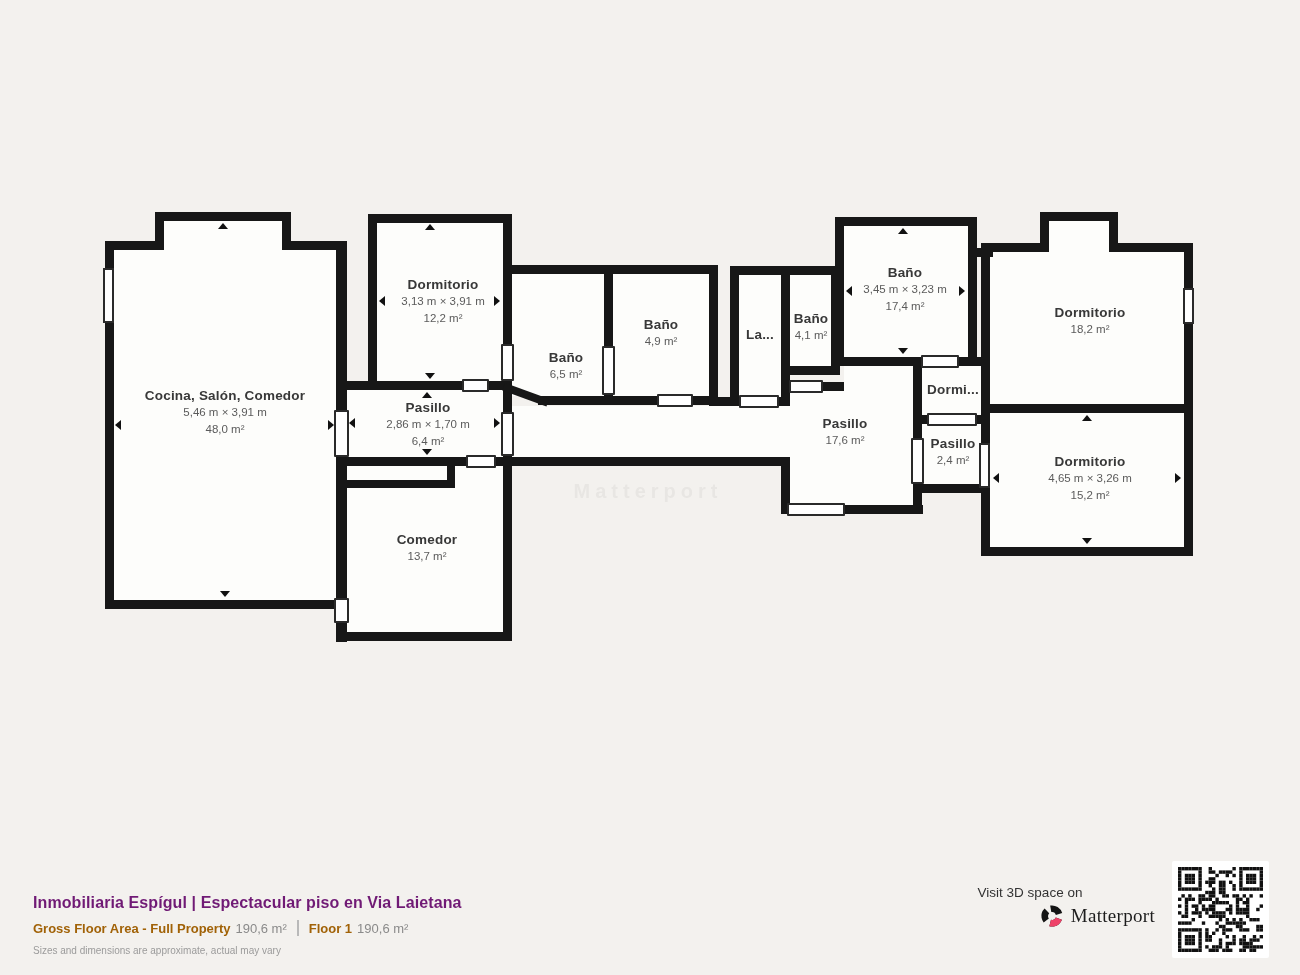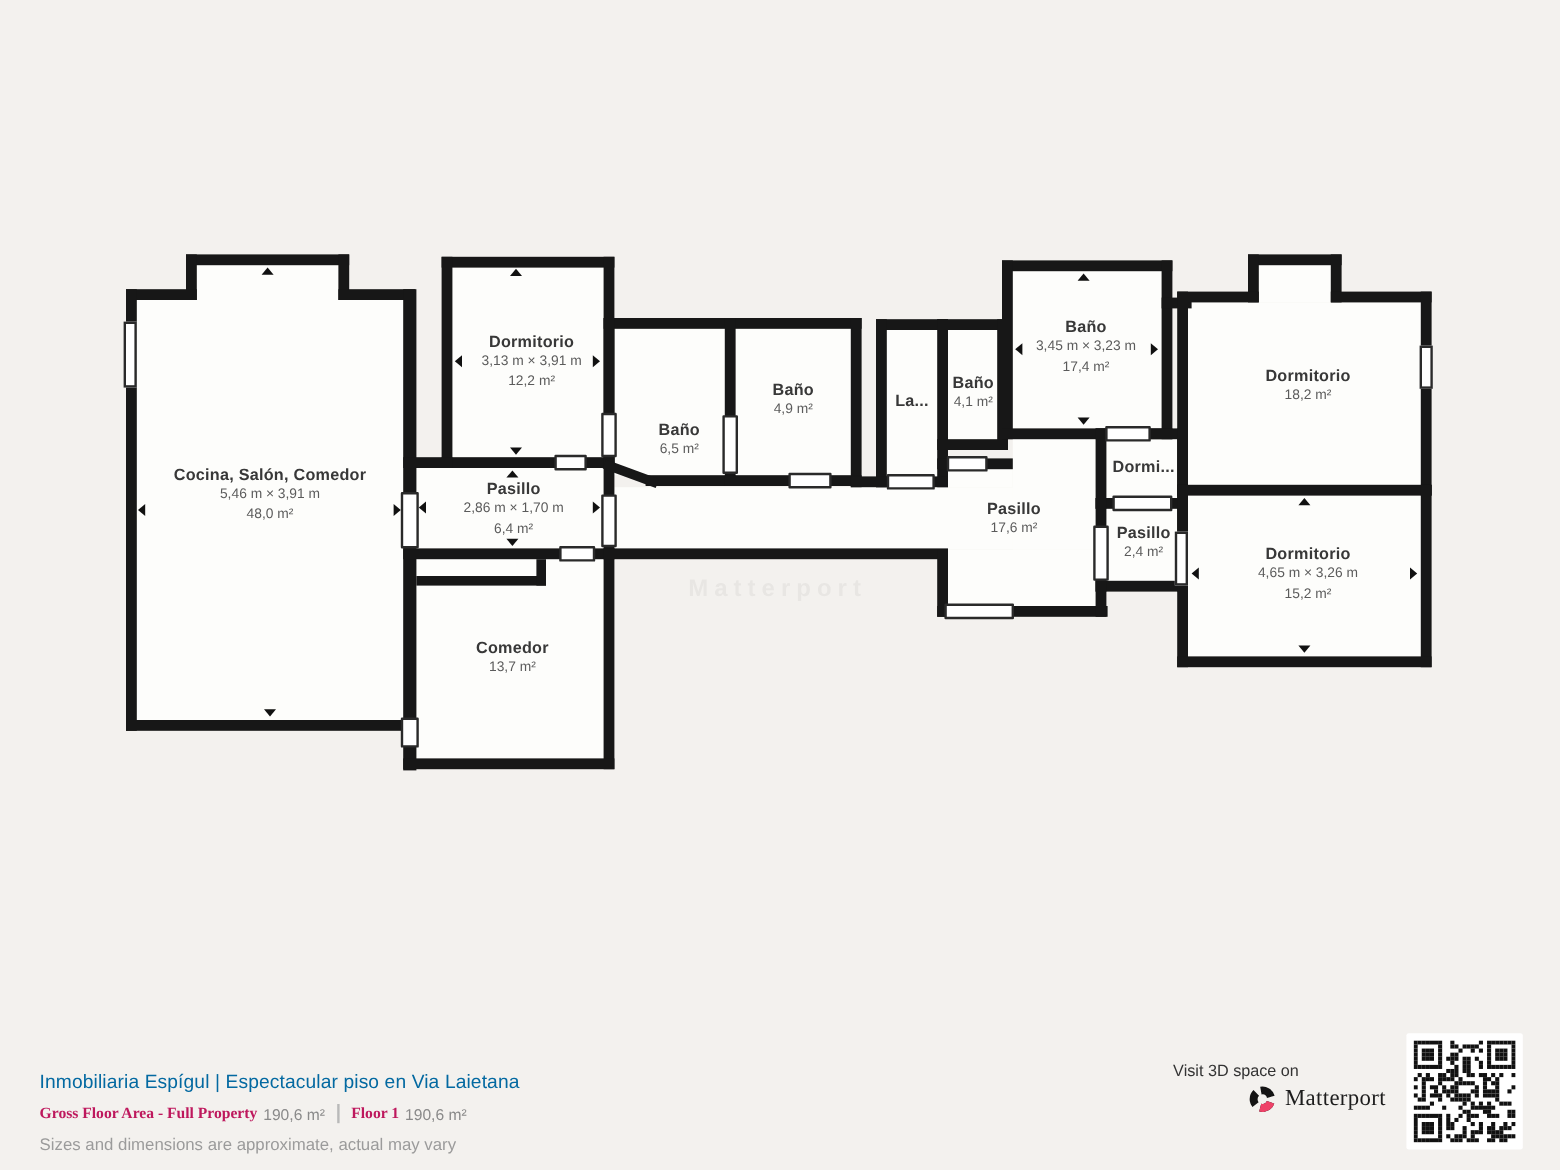--- a/index.html
+++ b/index.html
@@ -16,26 +16,26 @@
   .ar{position:absolute;width:0;height:0;}
   .ar.u{border-left:5px solid transparent;border-right:5px solid transparent;border-bottom:6px solid #111;}
   .ar.dn{border-left:5px solid transparent;border-right:5px solid transparent;border-top:6px solid #111;}
   .ar.l{border-top:5px solid transparent;border-bottom:5px solid transparent;border-right:6px solid #111;}
   .ar.r{border-top:5px solid transparent;border-bottom:5px solid transparent;border-left:6px solid #111;}
   .diag{position:absolute;background:#171717;transform-origin:left top;}
   .wm{position:absolute;transform:translate(-50%,-50%);font-size:20px;font-weight:bold;letter-spacing:5px;color:rgba(40,40,40,.05);}
   
   .bar{position:absolute;left:33px;top:862px;width:429px;height:25px;background:#1b1b1b;display:flex;align-items:center;gap:7px;padding-left:4px;box-sizing:border-box;}
   .bar .txt{color:#fff;font-weight:bold;font-size:13px;letter-spacing:.2px;}
-  .title{position:absolute;left:33px;top:894px;font-size:16px;font-weight:normal;color:#0369a1;letter-spacing:.1px;}
+  .title{position:absolute;left:33px;top:894px;font-size:16px;font-weight:bold;color:#701a75;letter-spacing:.1px;}
   .meta{position:absolute;left:33px;top:920px;display:flex;align-items:center;font-size:13px;}
-  .meta .lb{font-weight:bold;color:#be185d;font-family:Liberation Serif, serif;}
+  .meta .lb{font-weight:bold;color:#a16207;}
   .meta .vl{color:#8a8a8a;margin-left:5px;}
   .meta .sep{width:2px;height:16px;background:#b9b9b9;margin:0 10px;}
-  .disc{position:absolute;left:33px;top:945px;font-size:14px;color:#9b9b9b;}
+  .disc{position:absolute;left:33px;top:945px;font-size:10px;color:#9b9b9b;}
   .visit{position:absolute;left:905px;top:885px;width:250px;text-align:center;font-size:13.5px;color:#333;}
   .brandrow{position:absolute;left:905px;top:904px;width:250px;display:flex;justify-content:flex-end;align-items:center;gap:7px;}
   .brand{font-family:"Liberation Serif","DejaVu Serif",serif;font-size:19px;color:#1d1d1d;letter-spacing:.3px;}
   .qr{position:absolute;left:1172px;top:861px;width:97px;height:97px;background:#fff;border-radius:2px;}
 </style>
 </head>
 <body>
 
 <div id="stage">
 

